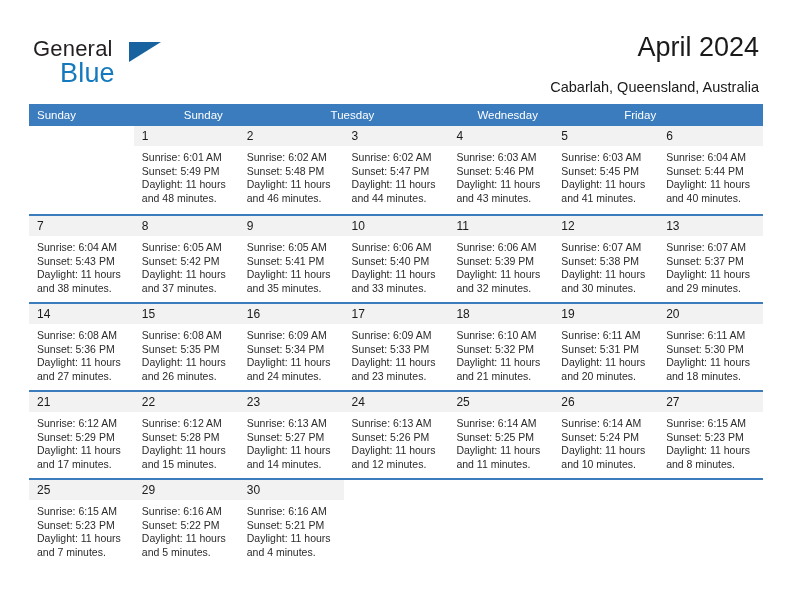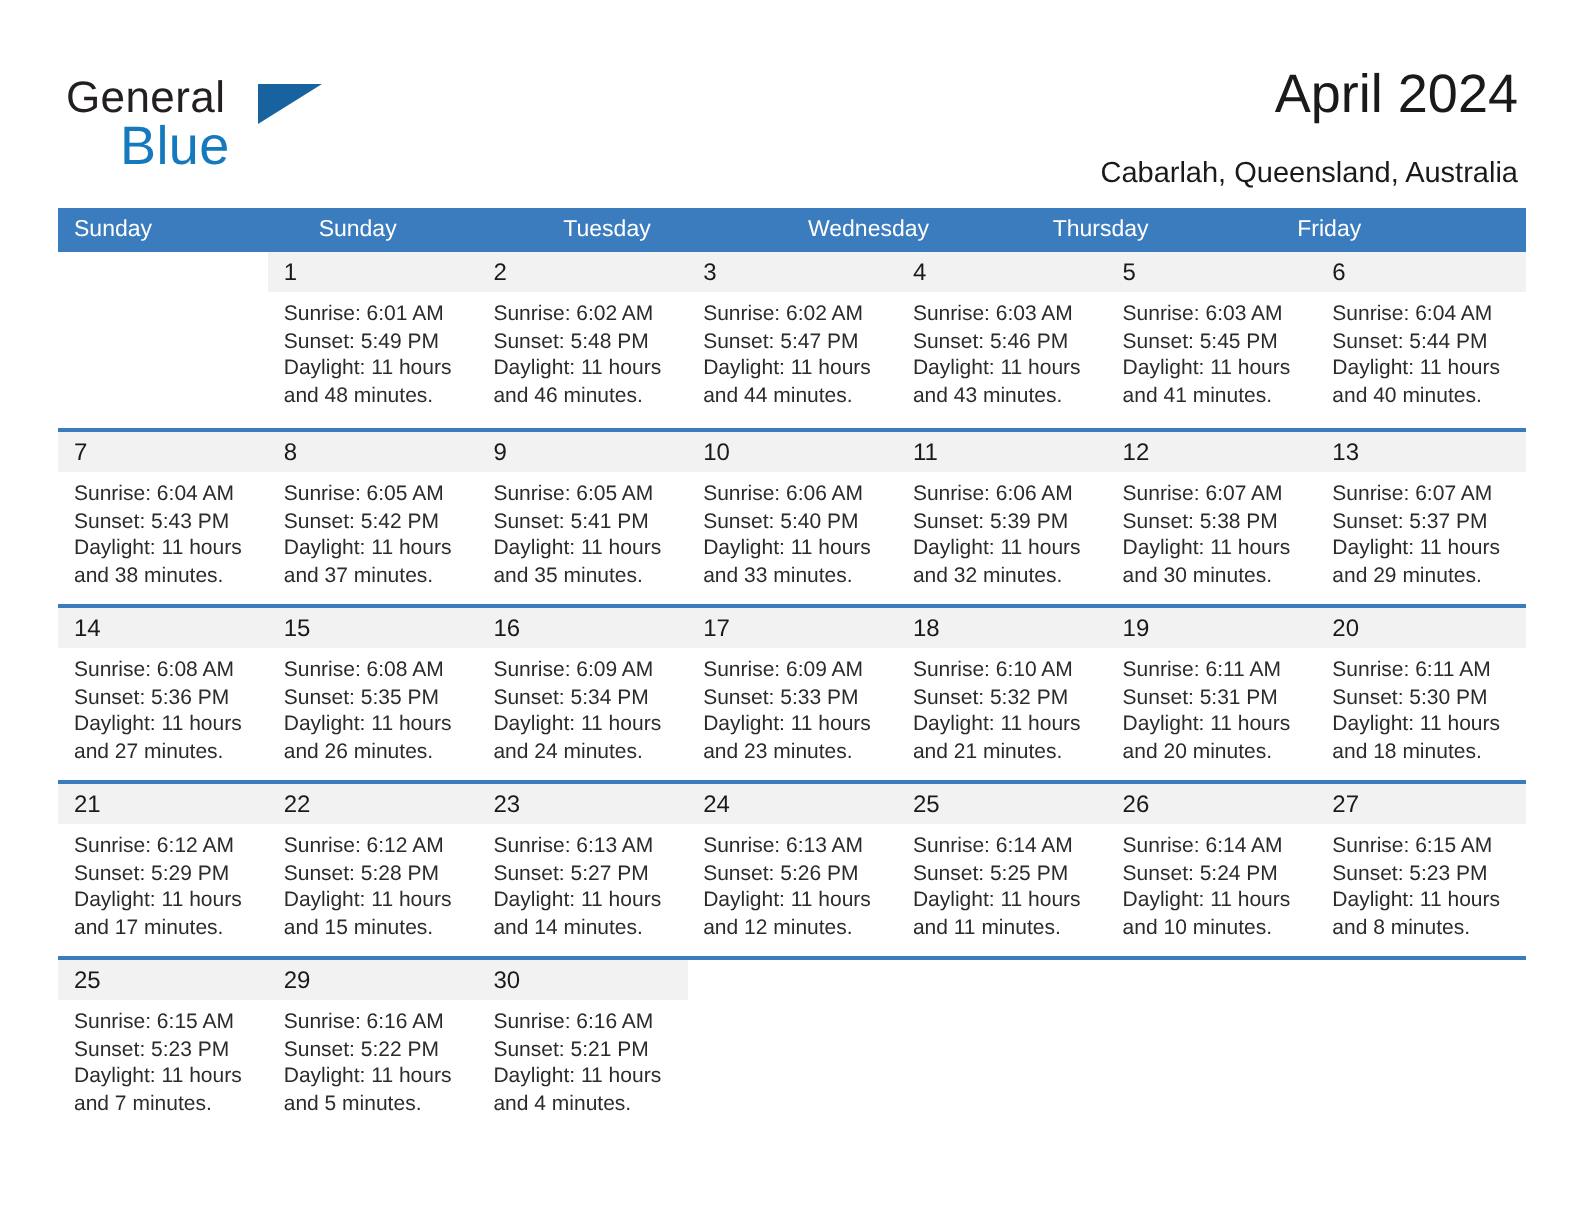--- a/index.html
+++ b/index.html
@@ -157,21 +157,20 @@
     <div class="title">April 2024</div>
     <div class="subtitle">Cabarlah, Queensland, Australia</div>
   </div>
 
   <div class="calendar">
     <div class="dow-row">
       <div class="dow-cell">Sunday</div>
       <div class="dow-cell">Sunday</div>
       <div class="dow-cell">Tuesday</div>
       <div class="dow-cell">Wednesday</div>
-      <div class="dow-cell">Thursday</div>
       <div class="dow-cell">Friday</div>
     </div>
 
     <div class="week first">
       <div class="day-cell blank">
         <div class="day-number"></div>
         <div class="day-info">
           <div></div>
           <div></div>
           <div></div>

